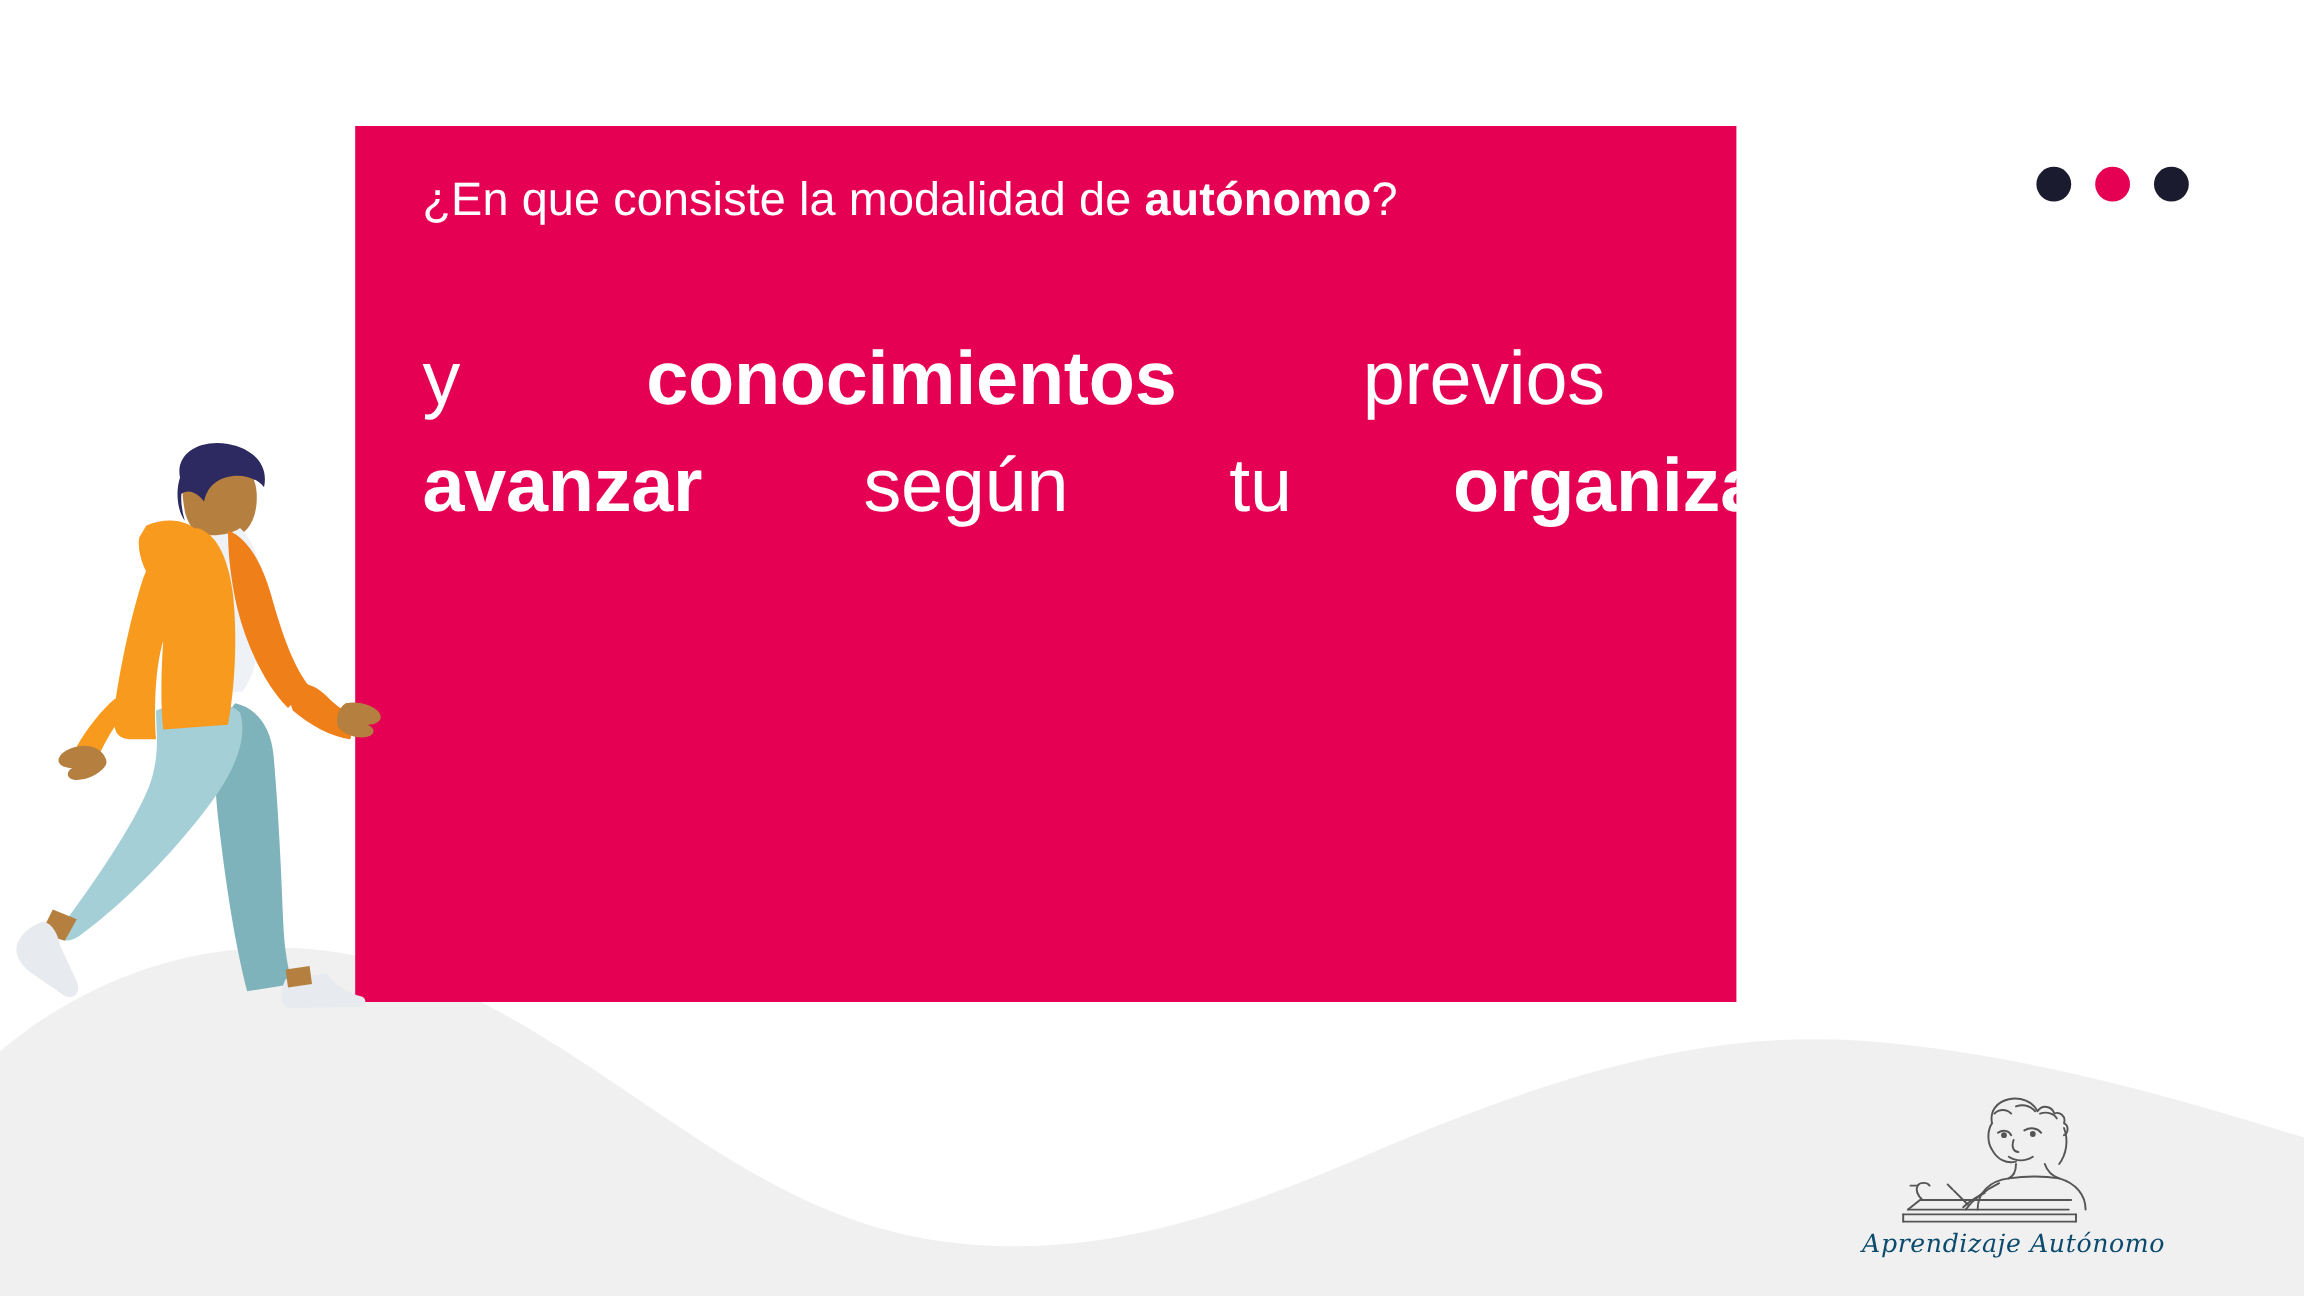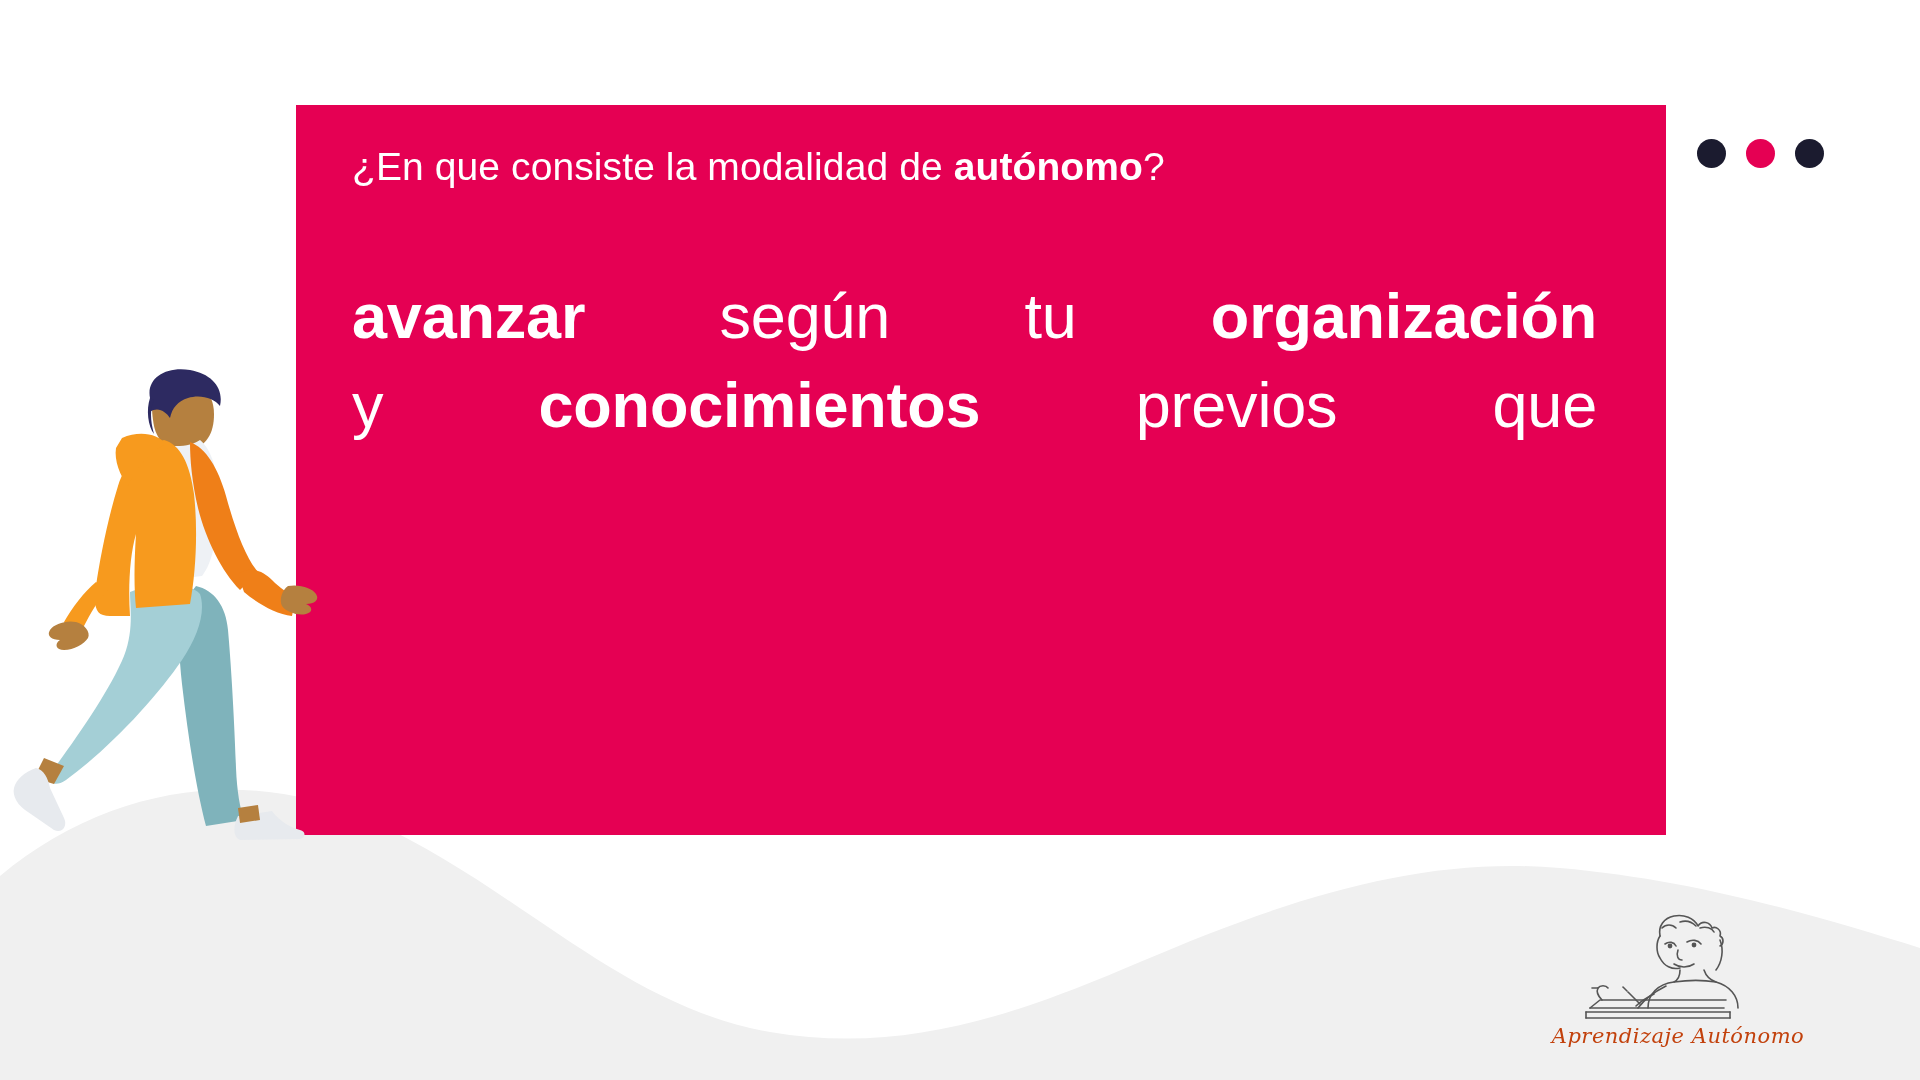--- a/index.html
+++ b/index.html
@@ -20,21 +20,21 @@
     position:absolute;
     left:0; bottom:0;
     width:1920px; height:300px;
     z-index:1;
   }
 
   
   #card {
     position:absolute;
     left:296px; top:105px;
-    width:1370px; height:730px;
+    width:1151px; height:730px;
     background:#e50053;
     z-index:4;
   }
 
   #card-inner {
     position:absolute;
     left:56px; top:38px;
     width:1245px;
   }
 
@@ -170,24 +170,24 @@
 
   <div id="card" style="background: rgb(229, 0, 83);">
     <div id="card-inner">
 
       <div id="eyebrow">
         <span>¿En que consiste la modalidad de </span><span class="b">autónomo</span><span>?</span>
       </div>
 
       <div id="body-copy">
         <span class="ln j">
-          <span class="b">avanzar</span><span> según tu </span><span class="b">organización</span>
+          <span>y </span><span class="b">conocimientos</span><span> previos que</span>
         </span>
         <span class="ln j">
-          <span>y </span><span class="b">conocimientos</span><span> previos que</span>
+          <span class="b">avanzar</span><span> según tu </span><span class="b">organización</span>
         </span>
       </div>
 
     </div>
   </div>
 
   <div id="dots">
     <span class="dot" style="background: rgb(27, 27, 47);"></span>
     <span class="dot" style="background: rgb(229, 0, 83);"></span>
     <span class="dot" style="background: rgb(27, 27, 47);"></span>
@@ -227,16 +227,16 @@
         <path d="M62,100 L72,92 L198,92"></path>
         <path d="M58,104 L202,104"></path>
         <path d="M58,110 L202,110"></path>
         <path d="M58,104 L58,110"></path>
         <path d="M202,104 L202,110"></path>
 
         <path d="M74,92 C70,88 68,84 70,80 C72,77 78,77 80,80"></path>
         <path d="M70,80 L64,80"></path>
       </g>
     </svg>
-    <span id="logo-word" style="color: #c2410c;">Aprendizaje Autónomo</span>
+    <span id="logo-word" style="color: #0c4a6e;">Aprendizaje Autónomo</span>
   </div>
 
 </div>
 
 </body></html>

